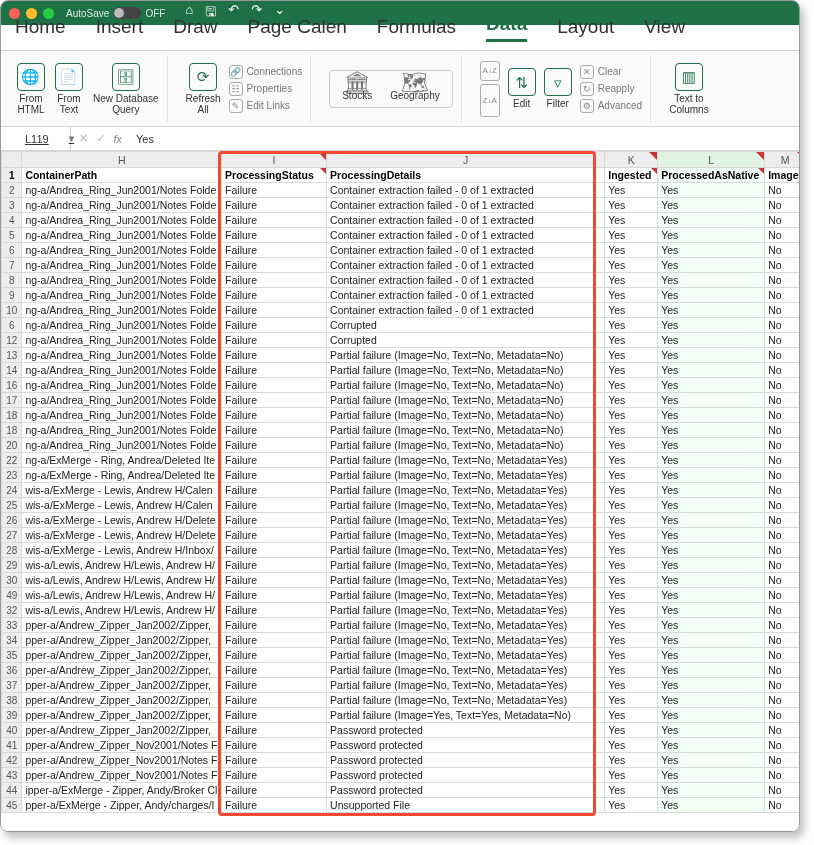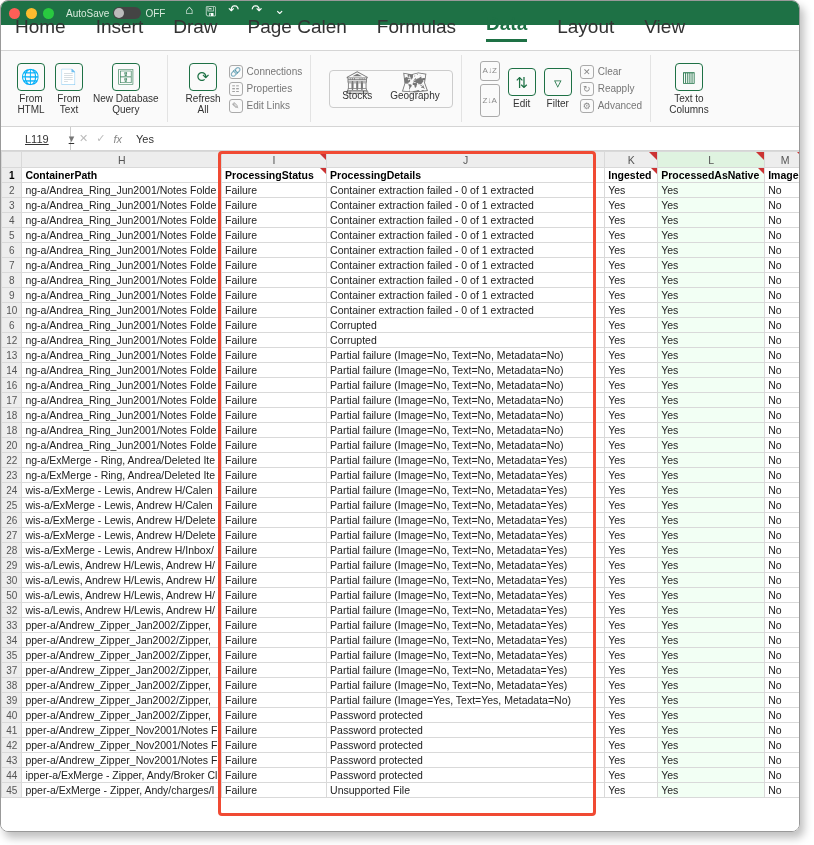--- a/index.html
+++ b/index.html
@@ -464,21 +464,21 @@
           <tr>
             <td class="rowhdr">30</td>
             <td>wis-a/Lewis, Andrew H/Lewis, Andrew H/</td>
             <td>Failure</td>
             <td>Partial failure (Image=No, Text=No, Metadata=Yes)</td>
             <td>Yes</td>
             <td class="col-L-sel">Yes</td>
             <td>No</td>
           </tr>
           <tr>
-            <td class="rowhdr">50</td>
+            <td class="rowhdr">49</td>
             <td>wis-a/Lewis, Andrew H/Lewis, Andrew H/</td>
             <td>Failure</td>
             <td>Partial failure (Image=No, Text=No, Metadata=Yes)</td>
             <td>Yes</td>
             <td class="col-L-sel">Yes</td>
             <td>No</td>
           </tr>
           <tr>
             <td class="rowhdr">32</td>
             <td>wis-a/Lewis, Andrew H/Lewis, Andrew H/</td>
@@ -501,20 +501,29 @@
             <td class="rowhdr">34</td>
             <td>pper-a/Andrew_Zipper_Jan2002/Zipper,</td>
             <td>Failure</td>
             <td>Partial failure (Image=No, Text=No, Metadata=Yes)</td>
             <td>Yes</td>
             <td class="col-L-sel">Yes</td>
             <td>No</td>
           </tr>
           <tr>
             <td class="rowhdr">35</td>
+            <td>pper-a/Andrew_Zipper_Jan2002/Zipper,</td>
+            <td>Failure</td>
+            <td>Partial failure (Image=No, Text=No, Metadata=Yes)</td>
+            <td>Yes</td>
+            <td class="col-L-sel">Yes</td>
+            <td>No</td>
+          </tr>
+          <tr>
+            <td class="rowhdr">36</td>
             <td>pper-a/Andrew_Zipper_Jan2002/Zipper,</td>
             <td>Failure</td>
             <td>Partial failure (Image=No, Text=No, Metadata=Yes)</td>
             <td>Yes</td>
             <td class="col-L-sel">Yes</td>
             <td>No</td>
           </tr>
           <tr>
             <td class="rowhdr">37</td>
             <td>pper-a/Andrew_Zipper_Jan2002/Zipper,</td>

